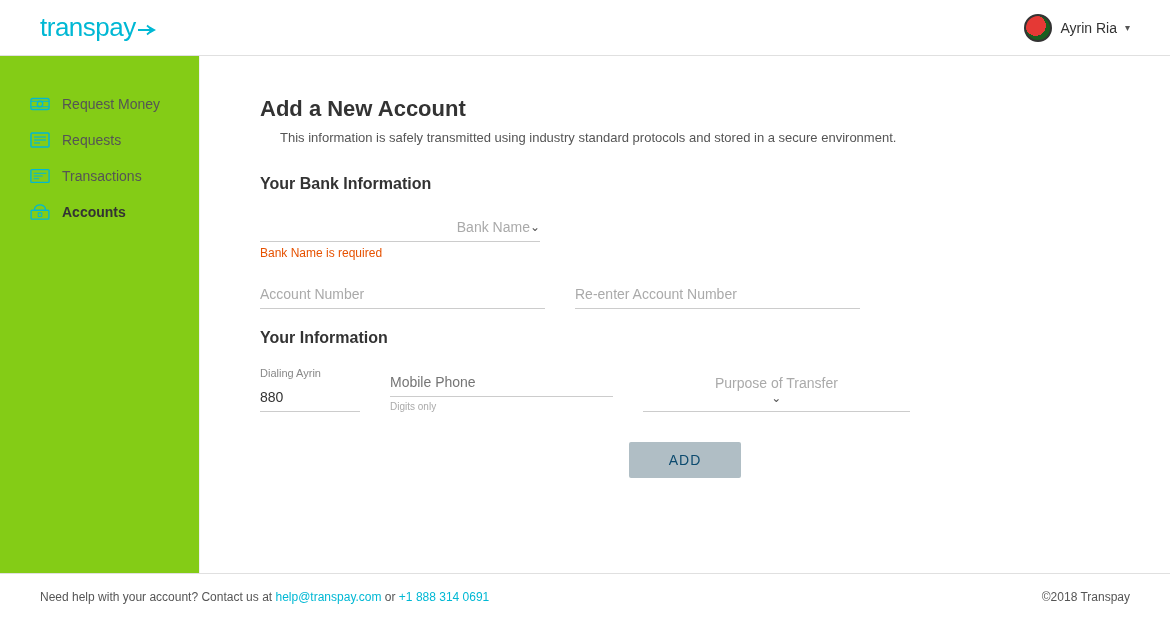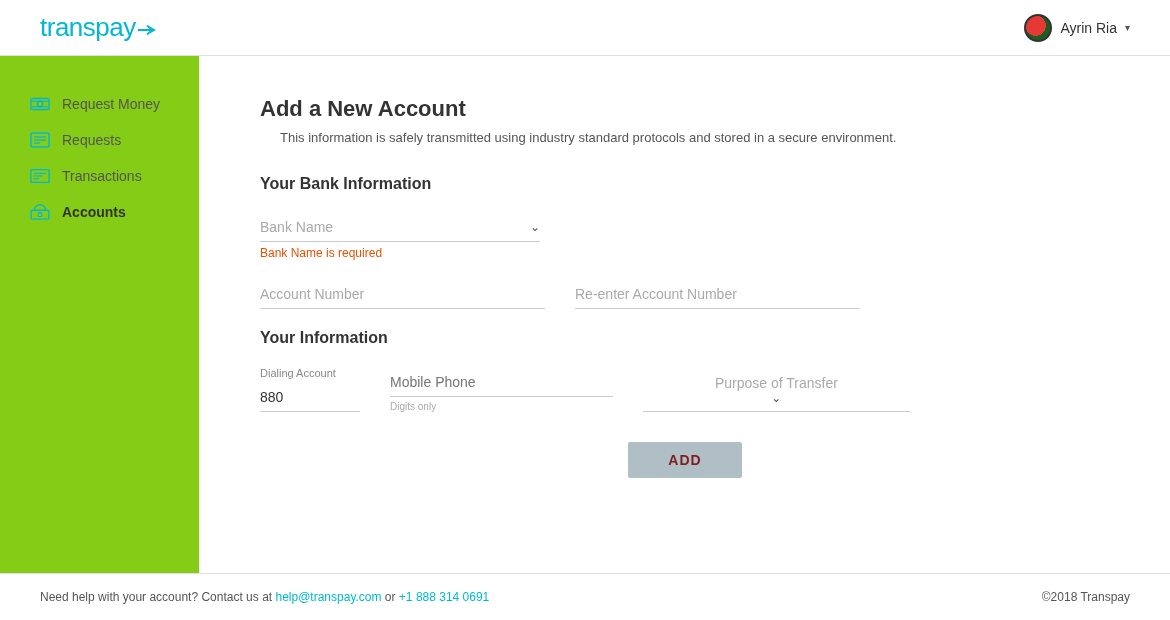--- a/index.html
+++ b/index.html
@@ -142,21 +142,21 @@
       appearance: none;
       -webkit-appearance: none;
     }
     .form-field input::placeholder,
     .form-select-custom.placeholder {
       color: #aaa;
     }
     .form-select-custom {
       display: flex;
       align-items: center;
-      justify-content: space-between;
+      justify-content: flex-end;
       cursor: pointer;
       color: #aaa;
     }
     .chevron-down {
       font-size: 12px;
       color: #555;
     }
     .error-text {
       color: #e65100;
       font-size: 12px;
@@ -174,25 +174,25 @@
     }
 
     
     .add-btn-row {
       display: flex;
       justify-content: center;
       margin-top: 30px;
     }
     .add-btn {
       background: #b0bec5;
-      color: #7f1d1d;
+      color: #0c4a6e;
       border: none;
       padding: 10px 40px;
       font-size: 14px;
-      font-weight: 700;
+      font-weight: 400;
       letter-spacing: 1px;
       cursor: pointer;
       border-radius: 2px;
     }
 
     
     .footer {
       border-top: 1px solid #e0e0e0;
       padding: 16px 40px;
       display: flex;
@@ -299,21 +299,21 @@
         </div>
       </div>
     </div>
 
     <div style="margin-top: 20px;">
       <h2 class="section-title">Your Information</h2>
 
       <div style="display:flex; gap:30px; max-width: 650px; align-items: flex-end;">
 
         <div style="flex: 0 0 100px;">
-          <div class="dialing-prefix-label">Dialing Account</div>
+          <div class="dialing-prefix-label">Dialing Ayrin</div>
           <input type="text" style="width: 100%; border-top: none; border-right: none; border-left: none; border-image: initial; border-bottom: 1px solid rgb(204, 204, 204); padding: 6px 0px; font-size: 14px; outline: none; background: transparent; color: rgb(51, 51, 51);" value="880" placeholder="880">
           
         </div>
 
         <div style="flex:1;">
           <input type="text" style="width: 100%; border-top: none; border-right: none; border-left: none; border-image: initial; border-bottom: 1px solid rgb(204, 204, 204); padding: 6px 0px; font-size: 14px; outline: none; background: transparent; color: rgb(170, 170, 170);" placeholder="Mobile Phone">
           <div class="digits-hint">Digits only</div>
         </div>
 
         <div style="flex:1.2;">

